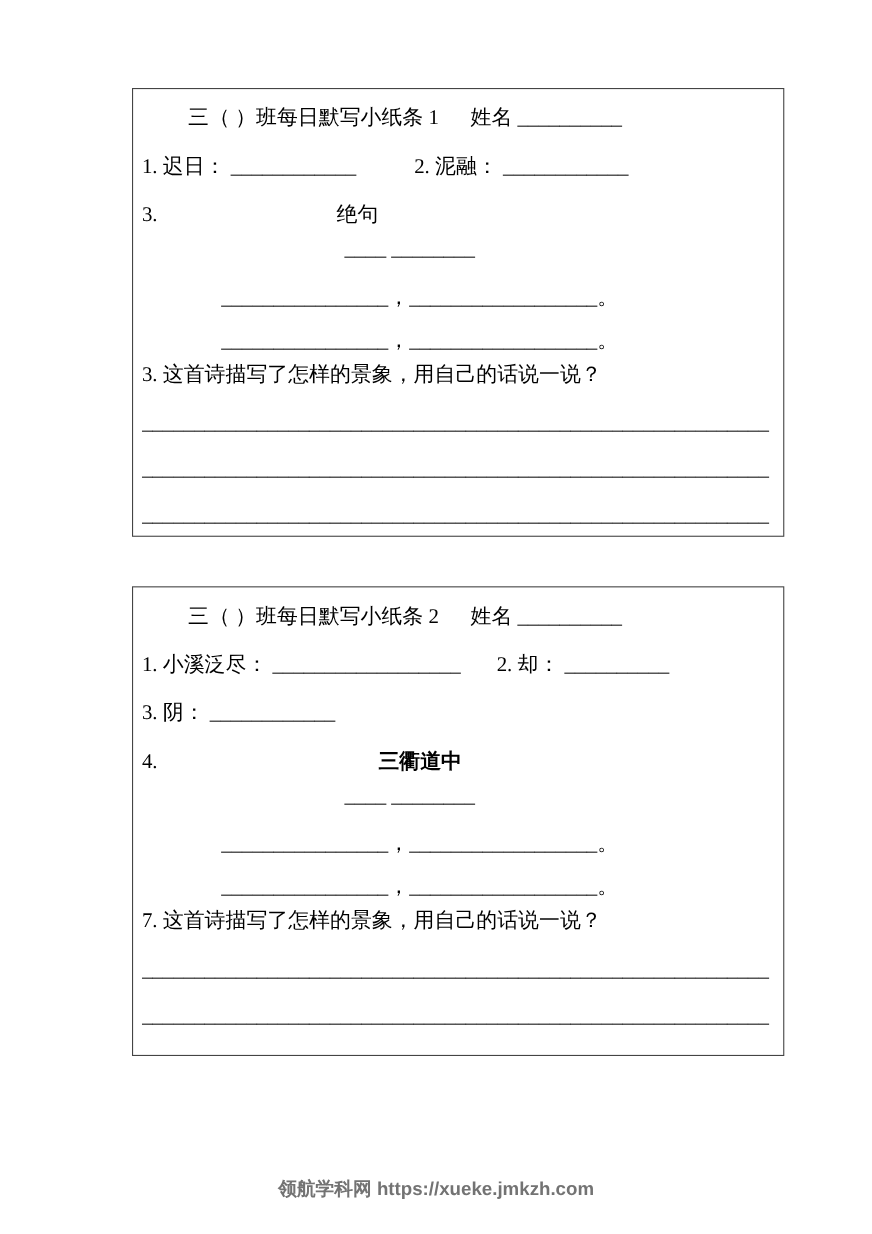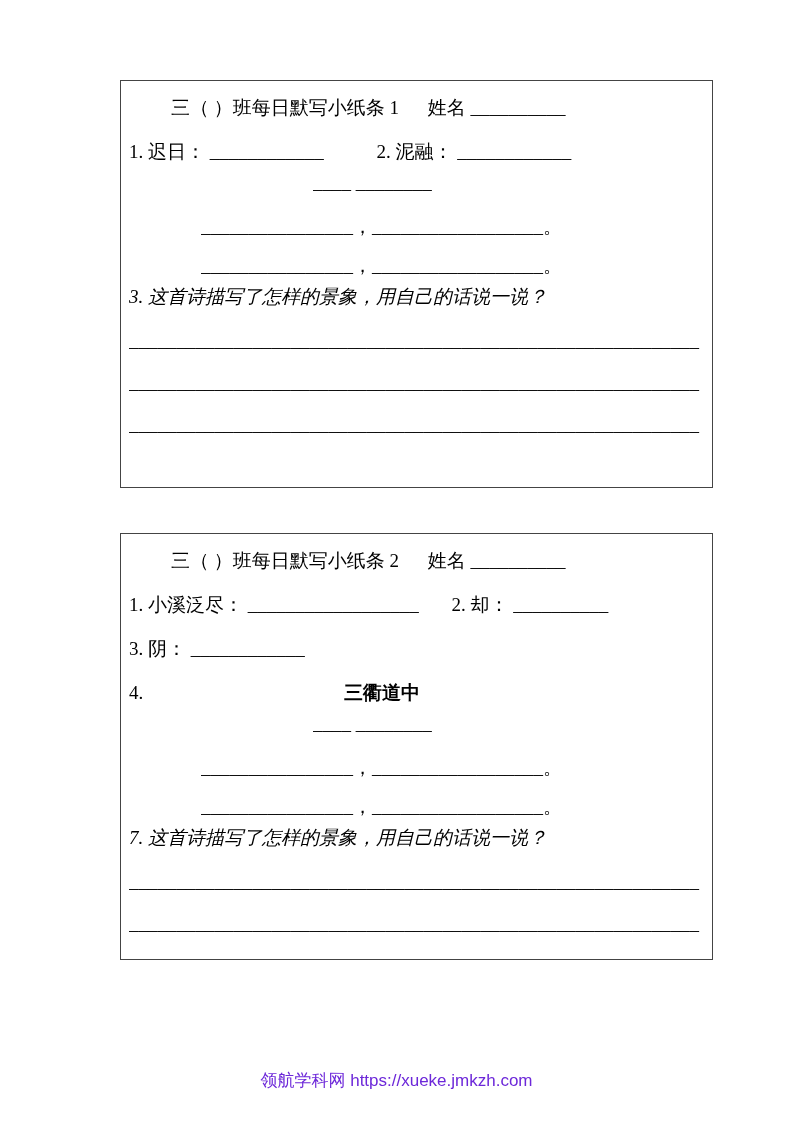--- a/index.html
+++ b/index.html
@@ -33,52 +33,57 @@
   .g1 { margin-left: 48px; }
   .g2 { margin-left: 28px; }
 
   .poem-head { margin-top: 18px; }
   .pt1 { margin-left: 158px; }
   .pt2 { margin-left: 196px; font-weight: bold; }
 
   .author-line { margin-top: 5px; margin-left: 184px; }
   .poem-line1  { margin-top: 18px; margin-left: 72px; }
   .poem-line2  { margin-top: 13px; margin-left: 72px; }
-  .question    { margin-top: 5px; font-style: italic; }
+  .question    { margin-top: 5px; }
 
   .answer       { margin-top: 16px; }
   .answer.first { margin-top: 18px; }
   .blank { letter-spacing: 0; }
 
   .footer {
     position: absolute;
     left: 0; right: 0;
     bottom: 30px;
     text-align: center;
     font-size: 17px;
-    color: #6d28d9;
+    color: #737373;
     font-family: "Liberation Sans", "DejaVu Sans", sans-serif;
+    font-weight: bold;
   }
 </style>
 </head>
 <body>
 
 <div class="page">
 
   <section class="card card1">
     <p class="title-row">
       <span>三（ ）班每日默写小纸条 1</span>
       <span class="name-label">姓名</span>
       <span class="blank">__________</span>
     </p>
     <p class="row-vocab">
       <span>1. 迟日：</span>
       <span class="blank">____________</span>
       <span class="g1">2. 泥融：</span>
       <span class="blank">____________</span>
+    </p>
+    <p class="poem-head">
+      <span>3.</span>
+      <span class="pt1">绝句</span>
     </p>
     <p class="author-line blank">____ ________</p>
     <p class="poem-line1 blank">________________，__________________。</p>
     <p class="poem-line2 blank">________________，__________________。</p>
     <p class="question">3. 这首诗描写了怎样的景象，用自己的话说一说？</p>
     <p class="answer first blank">____________________________________________________________</p>
     <p class="answer blank">____________________________________________________________</p>
     <p class="answer blank">____________________________________________________________</p>
   </section>
 

